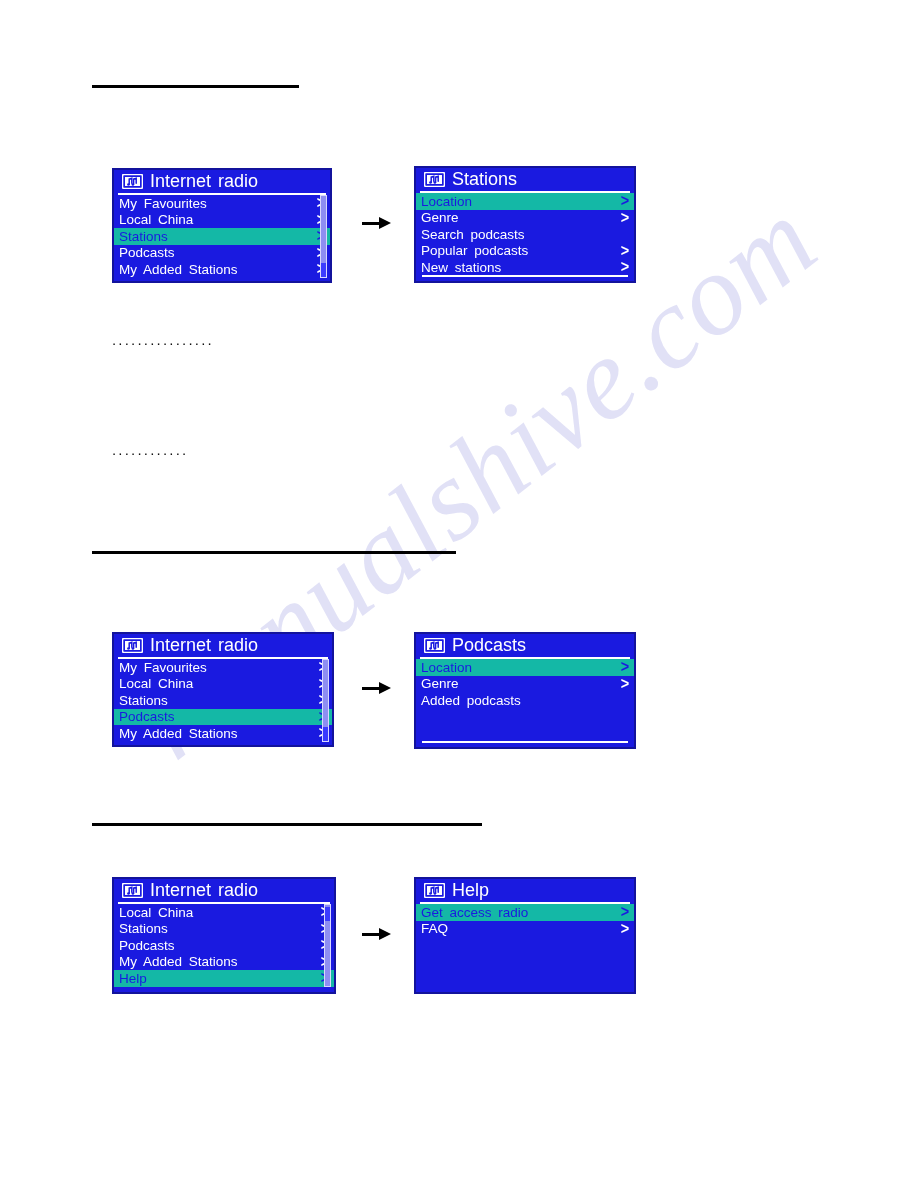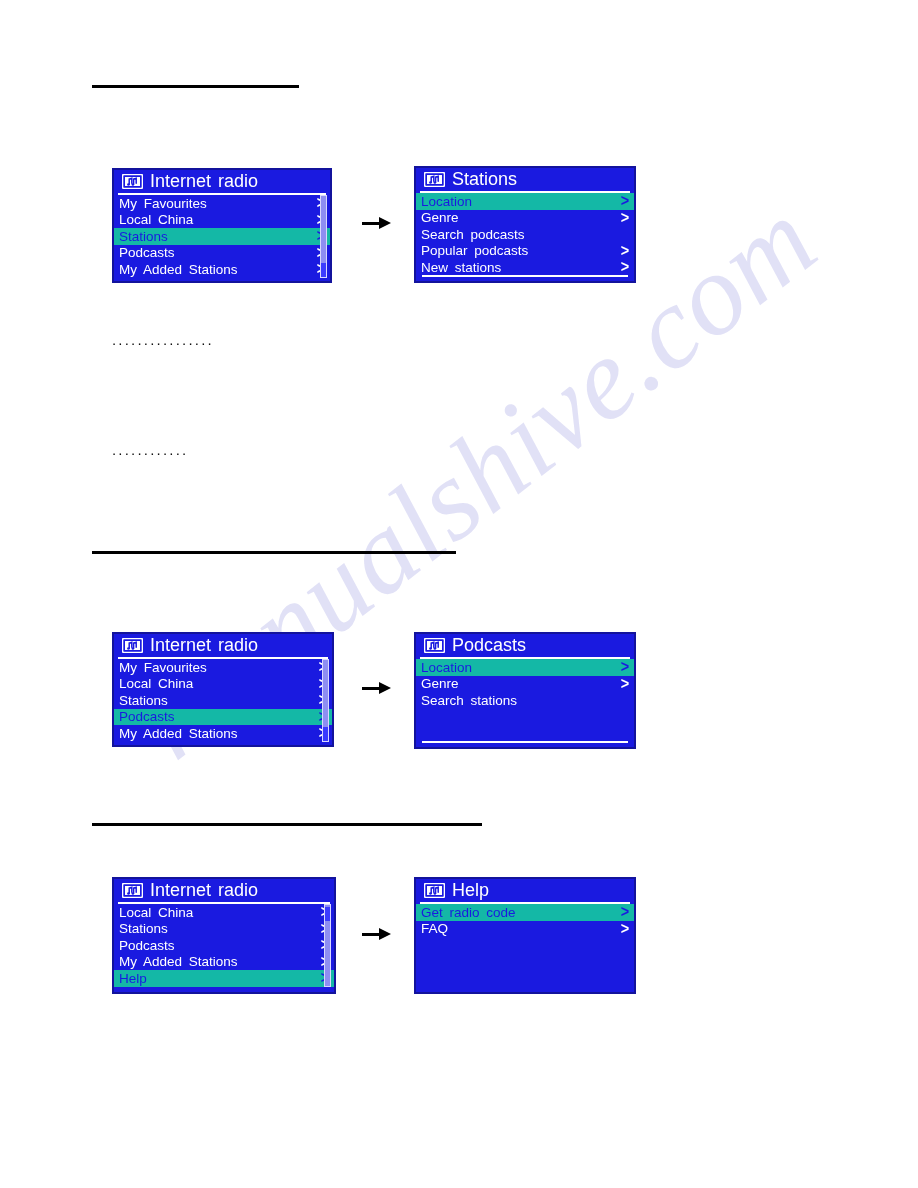--- a/index.html
+++ b/index.html
@@ -358,21 +358,21 @@
       <div class="lcd-list">
         <div class="lcd-row selected">
           <span class="label">Location</span>
           <span class="chev">&gt;</span>
         </div>
         <div class="lcd-row">
           <span class="label">Genre</span>
           <span class="chev">&gt;</span>
         </div>
         <div class="lcd-row">
-          <span class="label">Search  stations</span>
+          <span class="label">Added  podcasts</span>
           <span class="chev hidden">&gt;</span>
         </div>
       </div>
       <div class="lcd-bottom-rule" style="bottom: 4px;"></div>
     </div>
   </div>
 
 <div class="lcd" id="screen-4" style="left:112px; top:877px; width:224px; height:117px;">
     <div class="lcd-inner">
       <div class="lcd-title">
@@ -424,21 +424,21 @@
           <path d="M7.2 10.6 L7.2 5.0 L9.8 4.2 L9.8 9.2" fill="none" stroke="#1a1ae0" stroke-width="1.5" stroke-linecap="round"></path>
           <circle cx="6.4" cy="10.6" r="1.25" fill="#1a1ae0"></circle>
           <path d="M11.6 10.6 L11.6 5.0 L14.2 4.2 L14.2 9.2" fill="none" stroke="#1a1ae0" stroke-width="1.5" stroke-linecap="round"></path>
           <circle cx="10.8" cy="10.6" r="1.25" fill="#1a1ae0"></circle>
         </svg>
         <span class="lcd-title-text">Help</span>
       </div>
       <div class="lcd-title-sep"></div>
       <div class="lcd-list">
         <div class="lcd-row selected">
-          <span class="label">Get  radio  code</span>
+          <span class="label">Get  access  radio</span>
           <span class="chev">&gt;</span>
         </div>
         <div class="lcd-row">
           <span class="label">FAQ</span>
           <span class="chev">&gt;</span>
         </div>
       </div>
     </div>
   </div>
 

